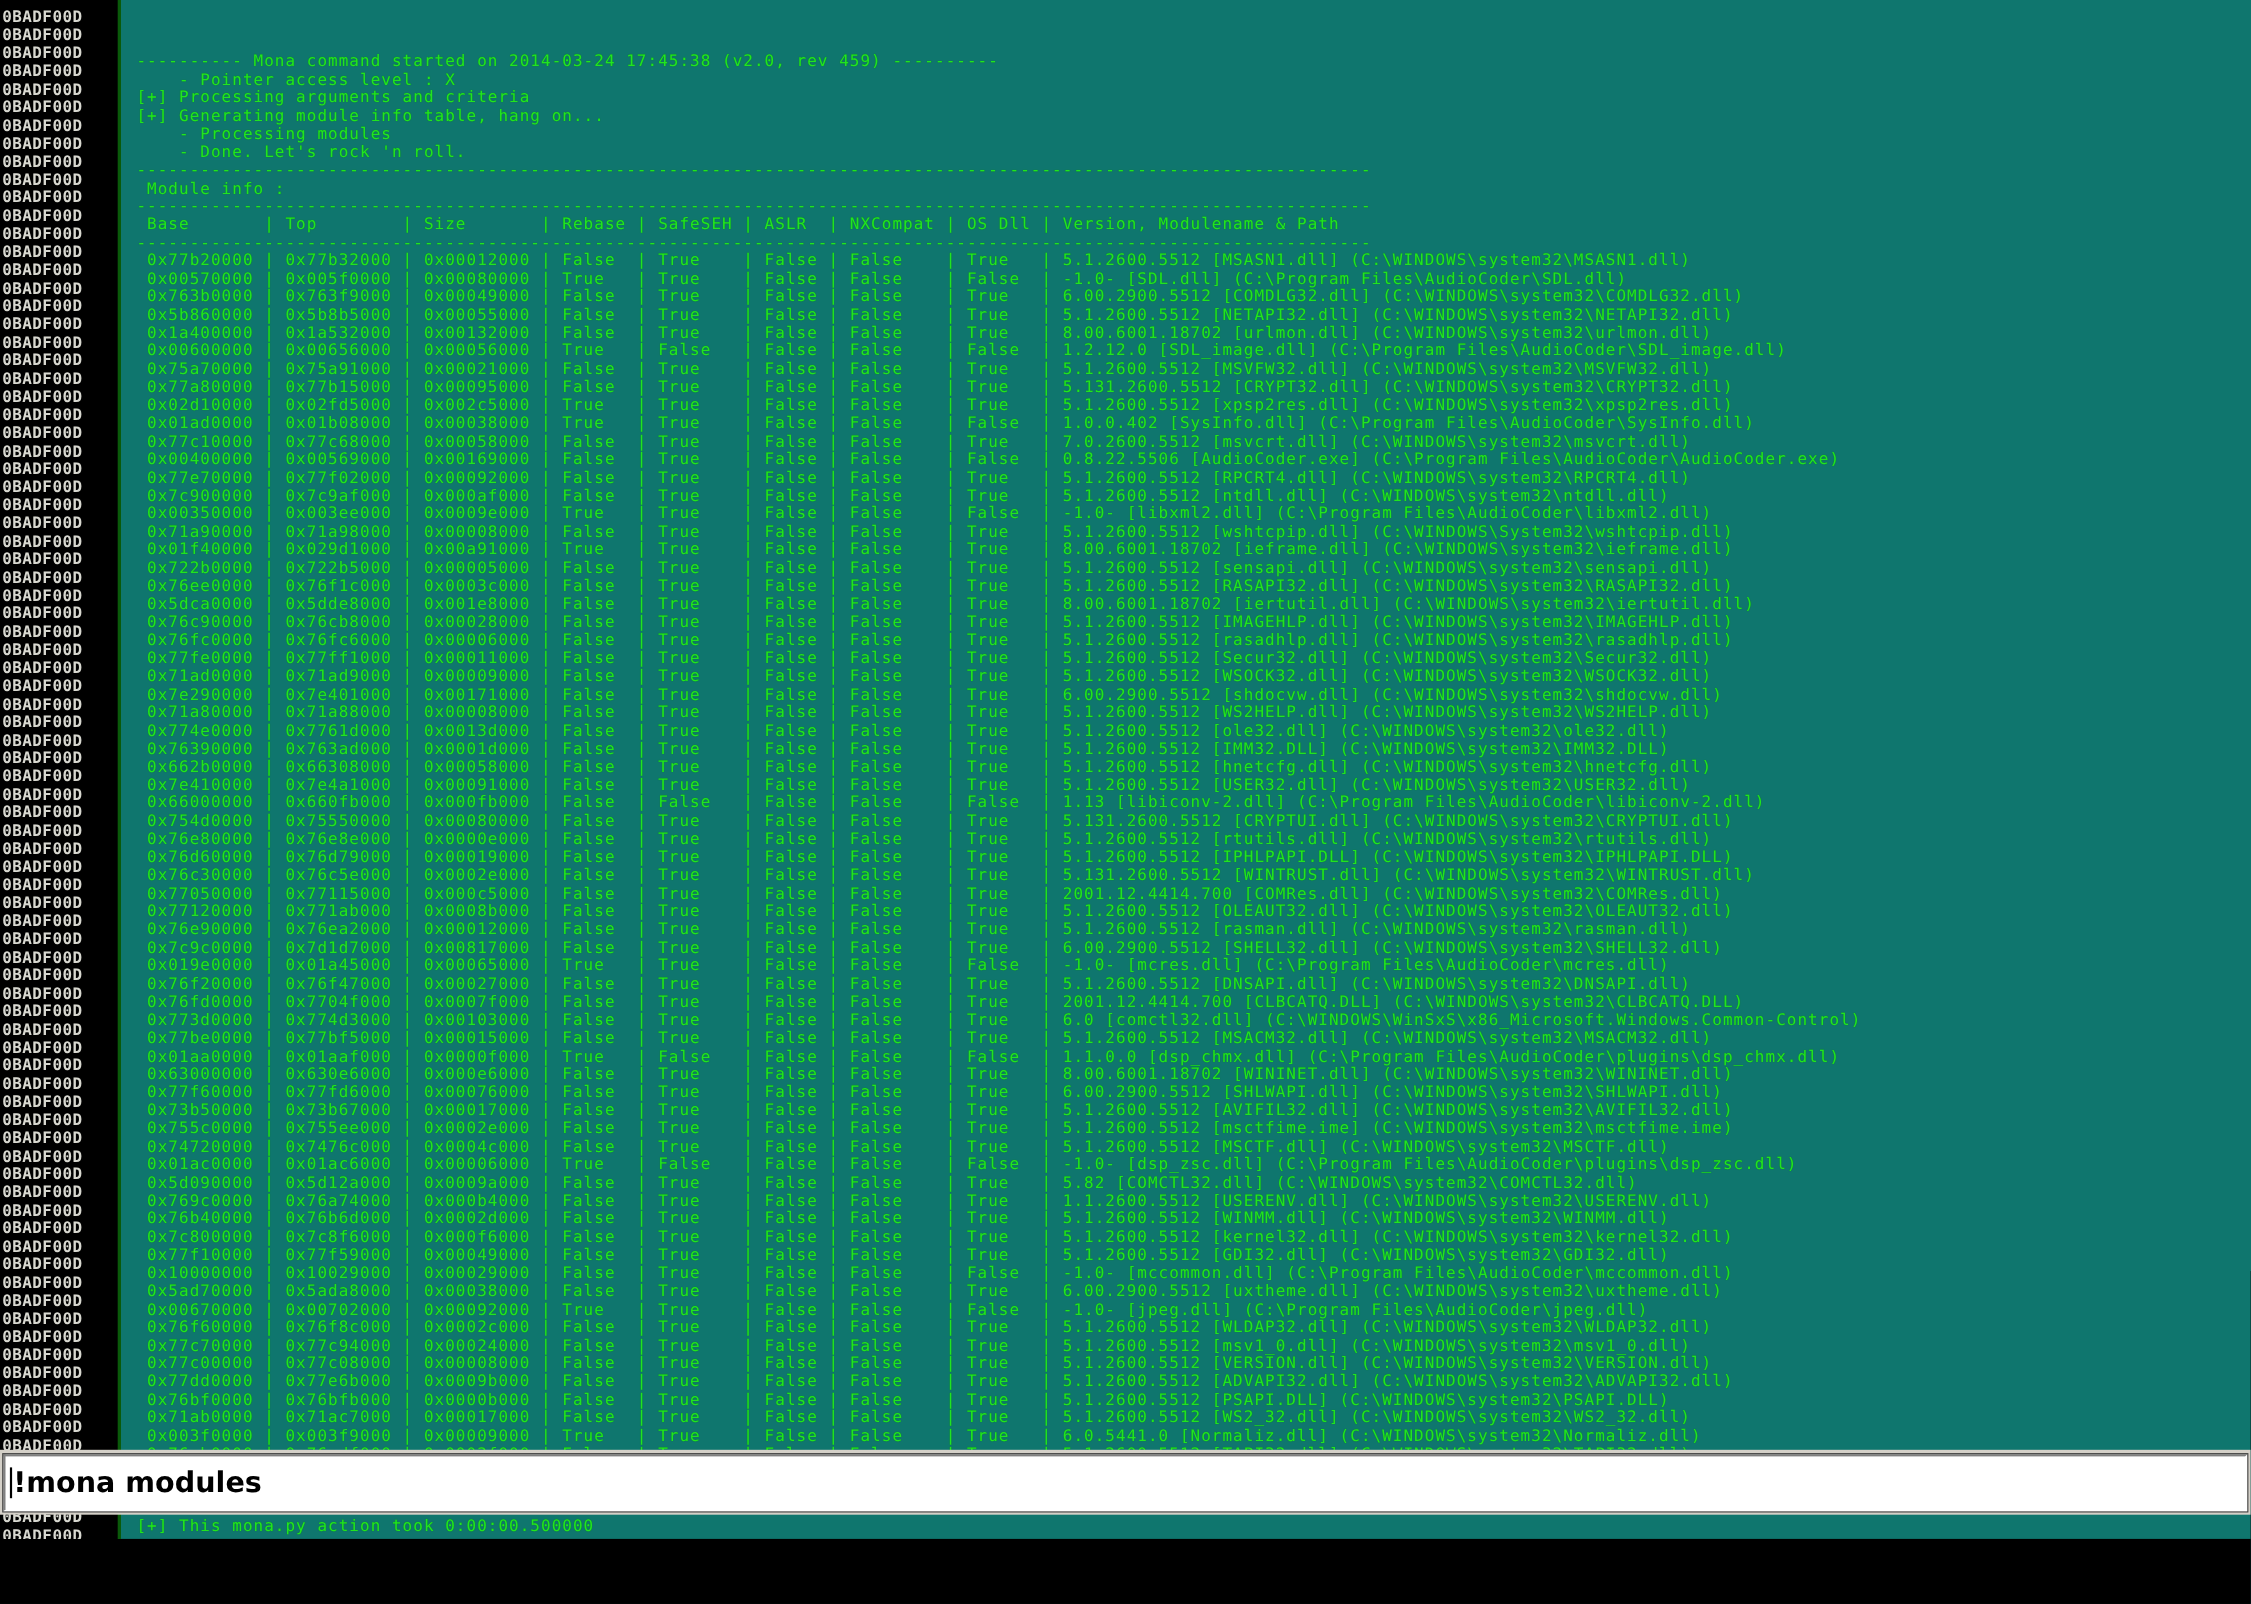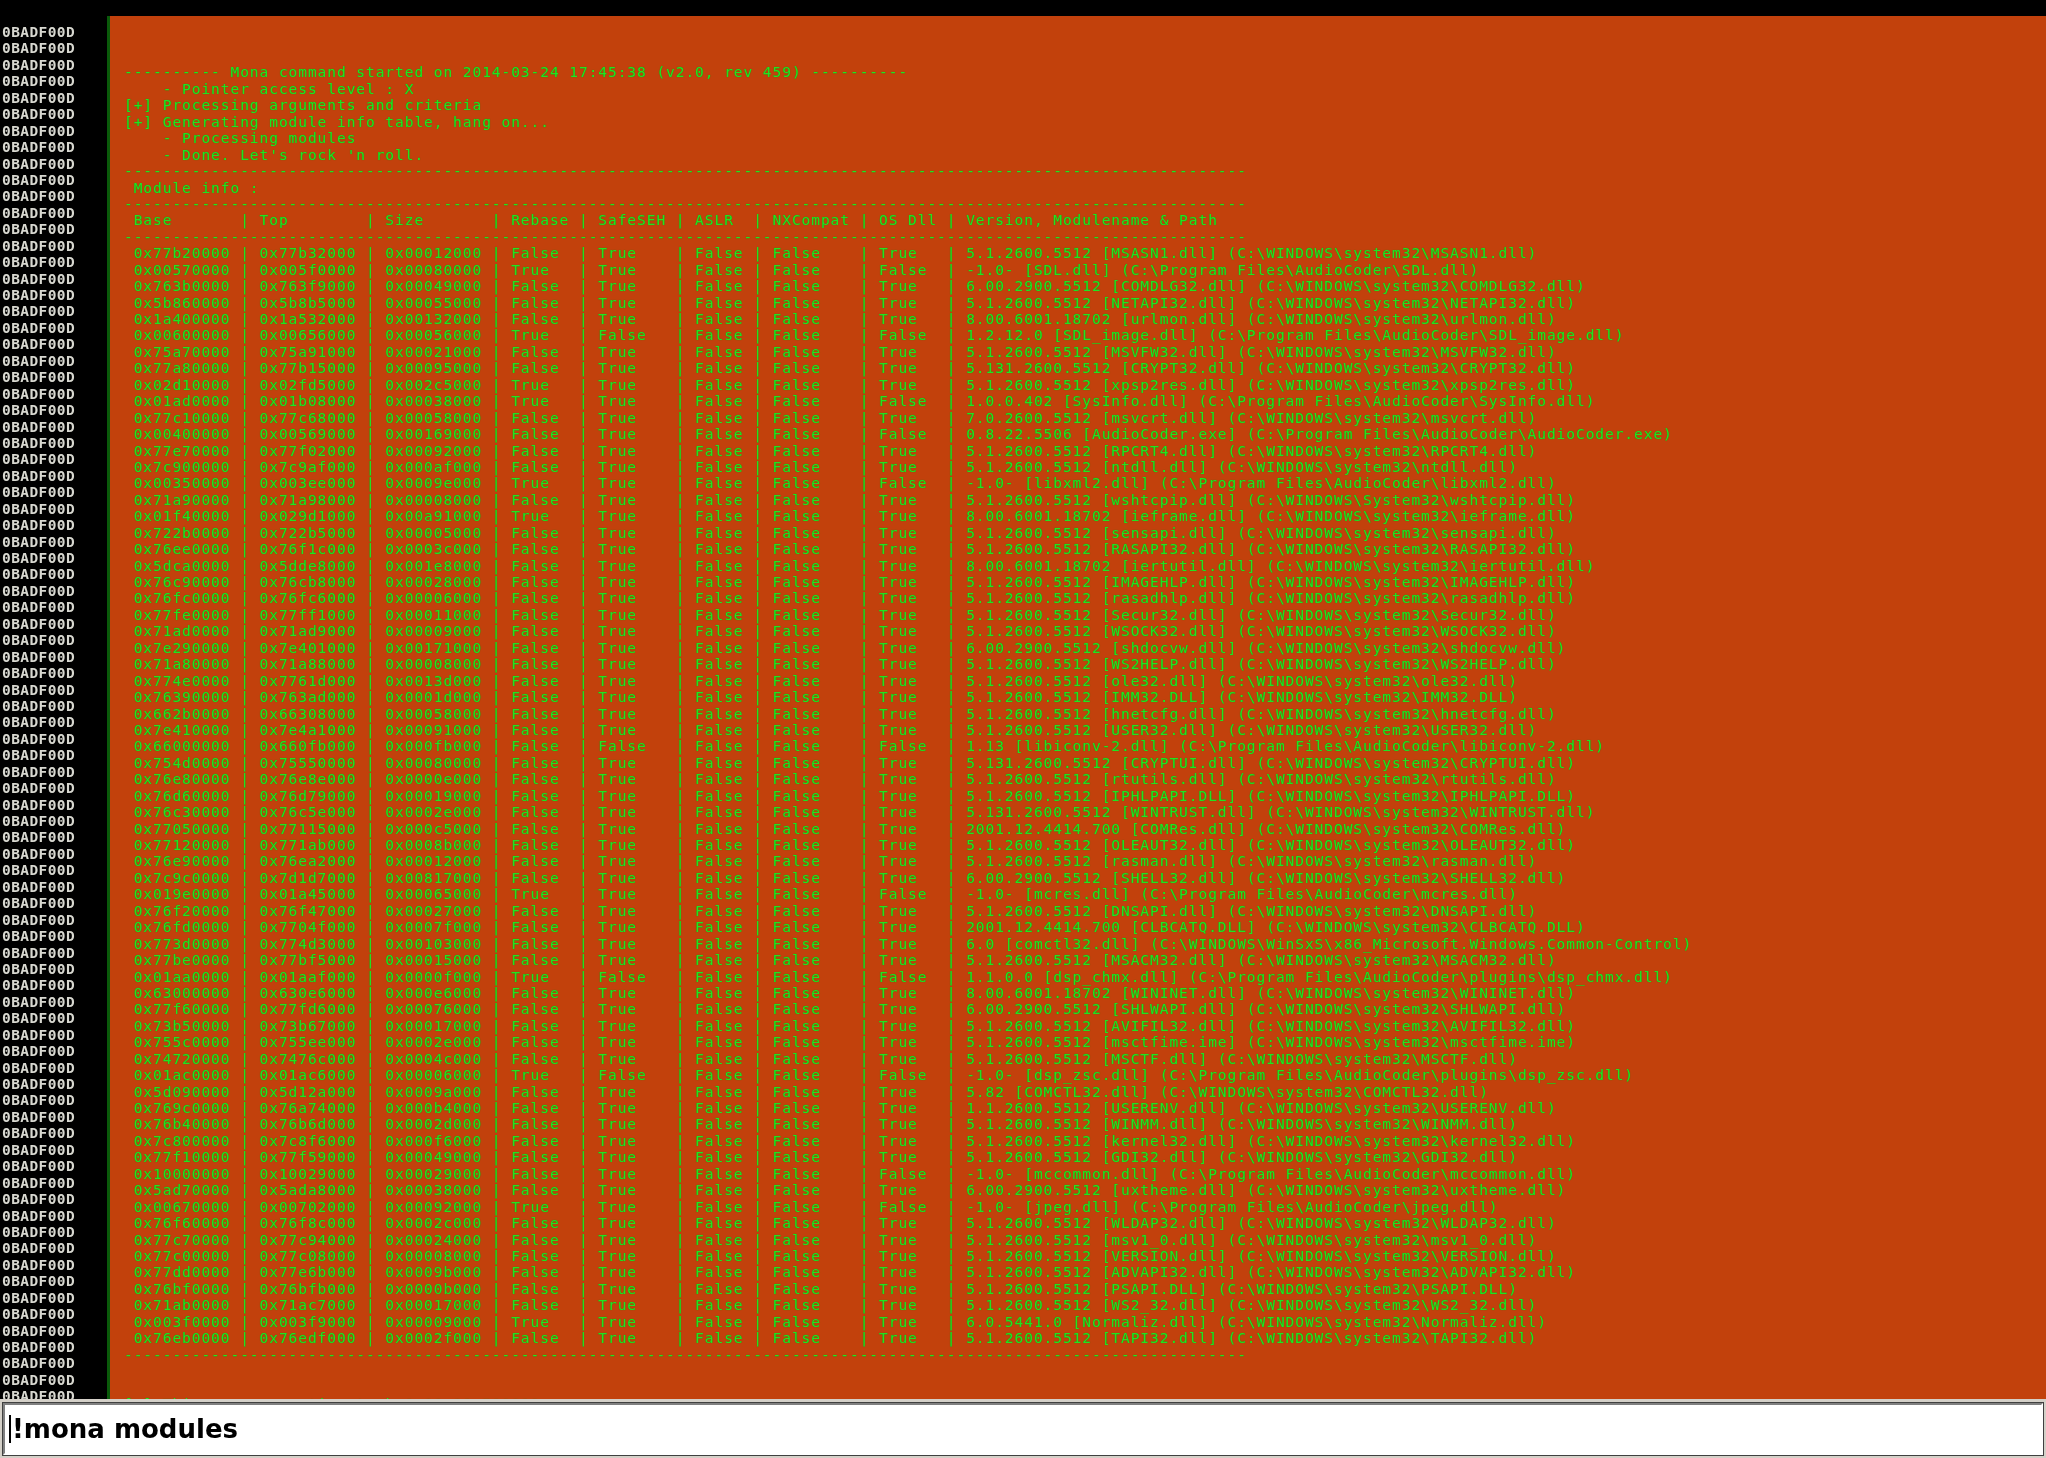--- a/index.html
+++ b/index.html
@@ -10,24 +10,24 @@
   body {
     width: 2046px;
     height: 1458px;
     overflow: hidden;
     font-family: "DejaVu Sans Mono", monospace;
   }
 
   
   #log-window {
     position: absolute;
-    left: 0; top: 16px;
+    left: 0; top: 0;
     width: 2046px;
     height: 1399px;
-    background: #c2410c;
+    background: #0f766e;
     overflow: hidden;
   }
 
   #log-scroll {
     position: absolute;
     left: 0; top: 0;
     width: 2046px;
     height: 1399px;
     display: flex;
     flex-direction: row;
@@ -72,21 +72,21 @@
     letter-spacing: 0.95px;
     white-space: pre;
     height: 16.45px;
     text-shadow: 0 0 1px #0d8a0d;
   }
 
   
   #command-bar {
     position: absolute;
     left: 0;
-    top: 1399px;
+    top: 1318px;
     width: 2046px;
     height: 59px;
     background: #d4d0c8;
     box-sizing: border-box;
     padding: 4px 3px 3px 3px;
   }
   #command-input-shell {
     width: 100%;
     height: 100%;
     box-sizing: border-box;

